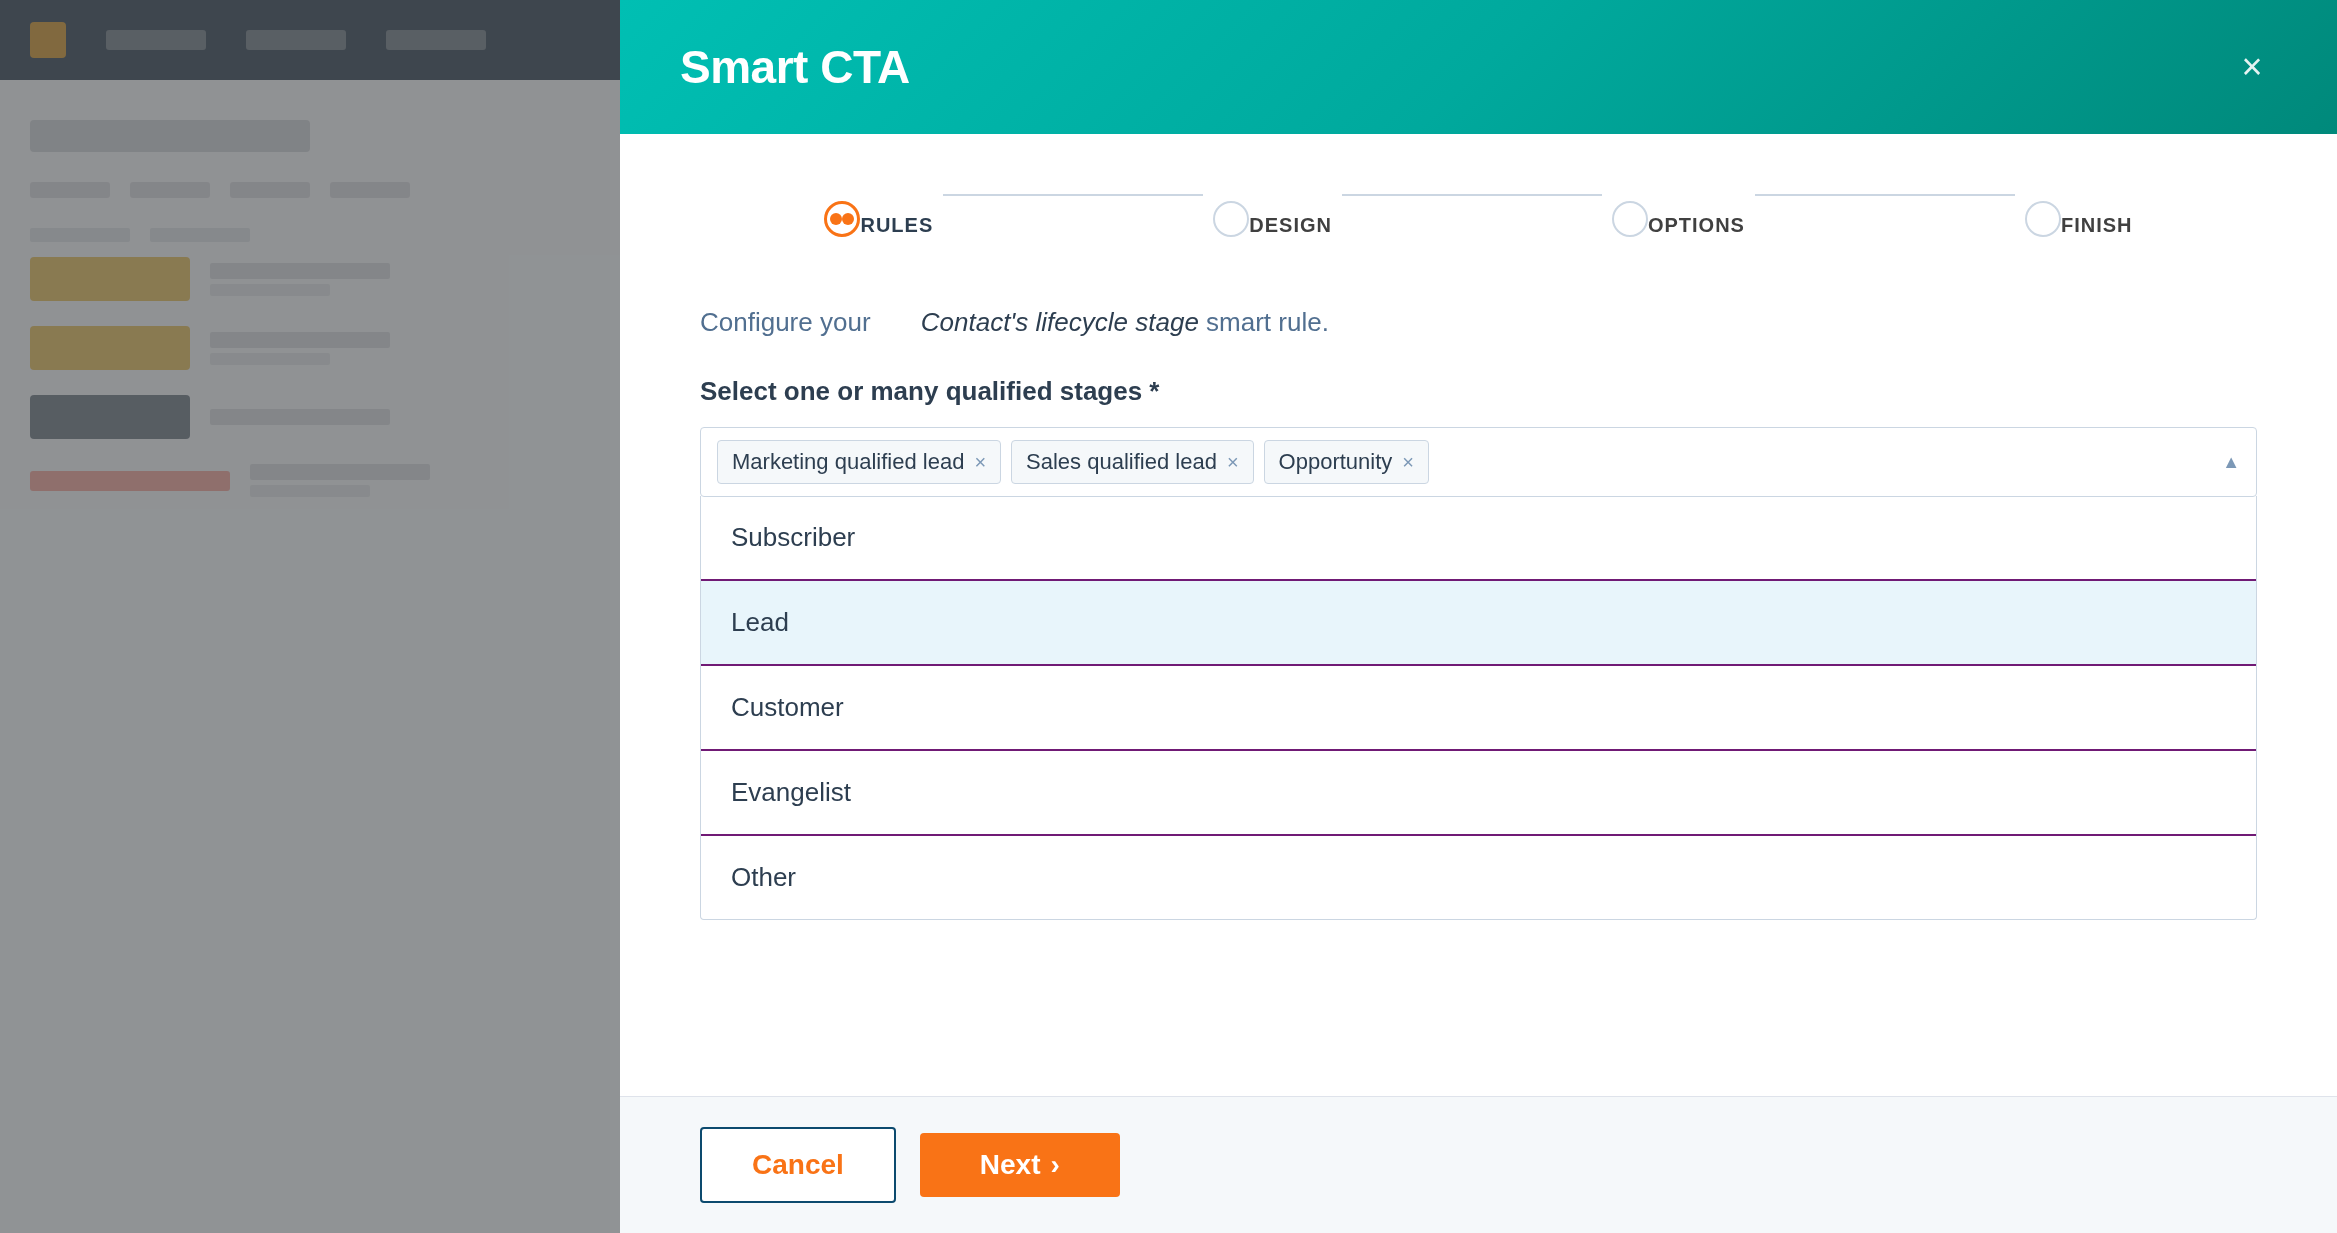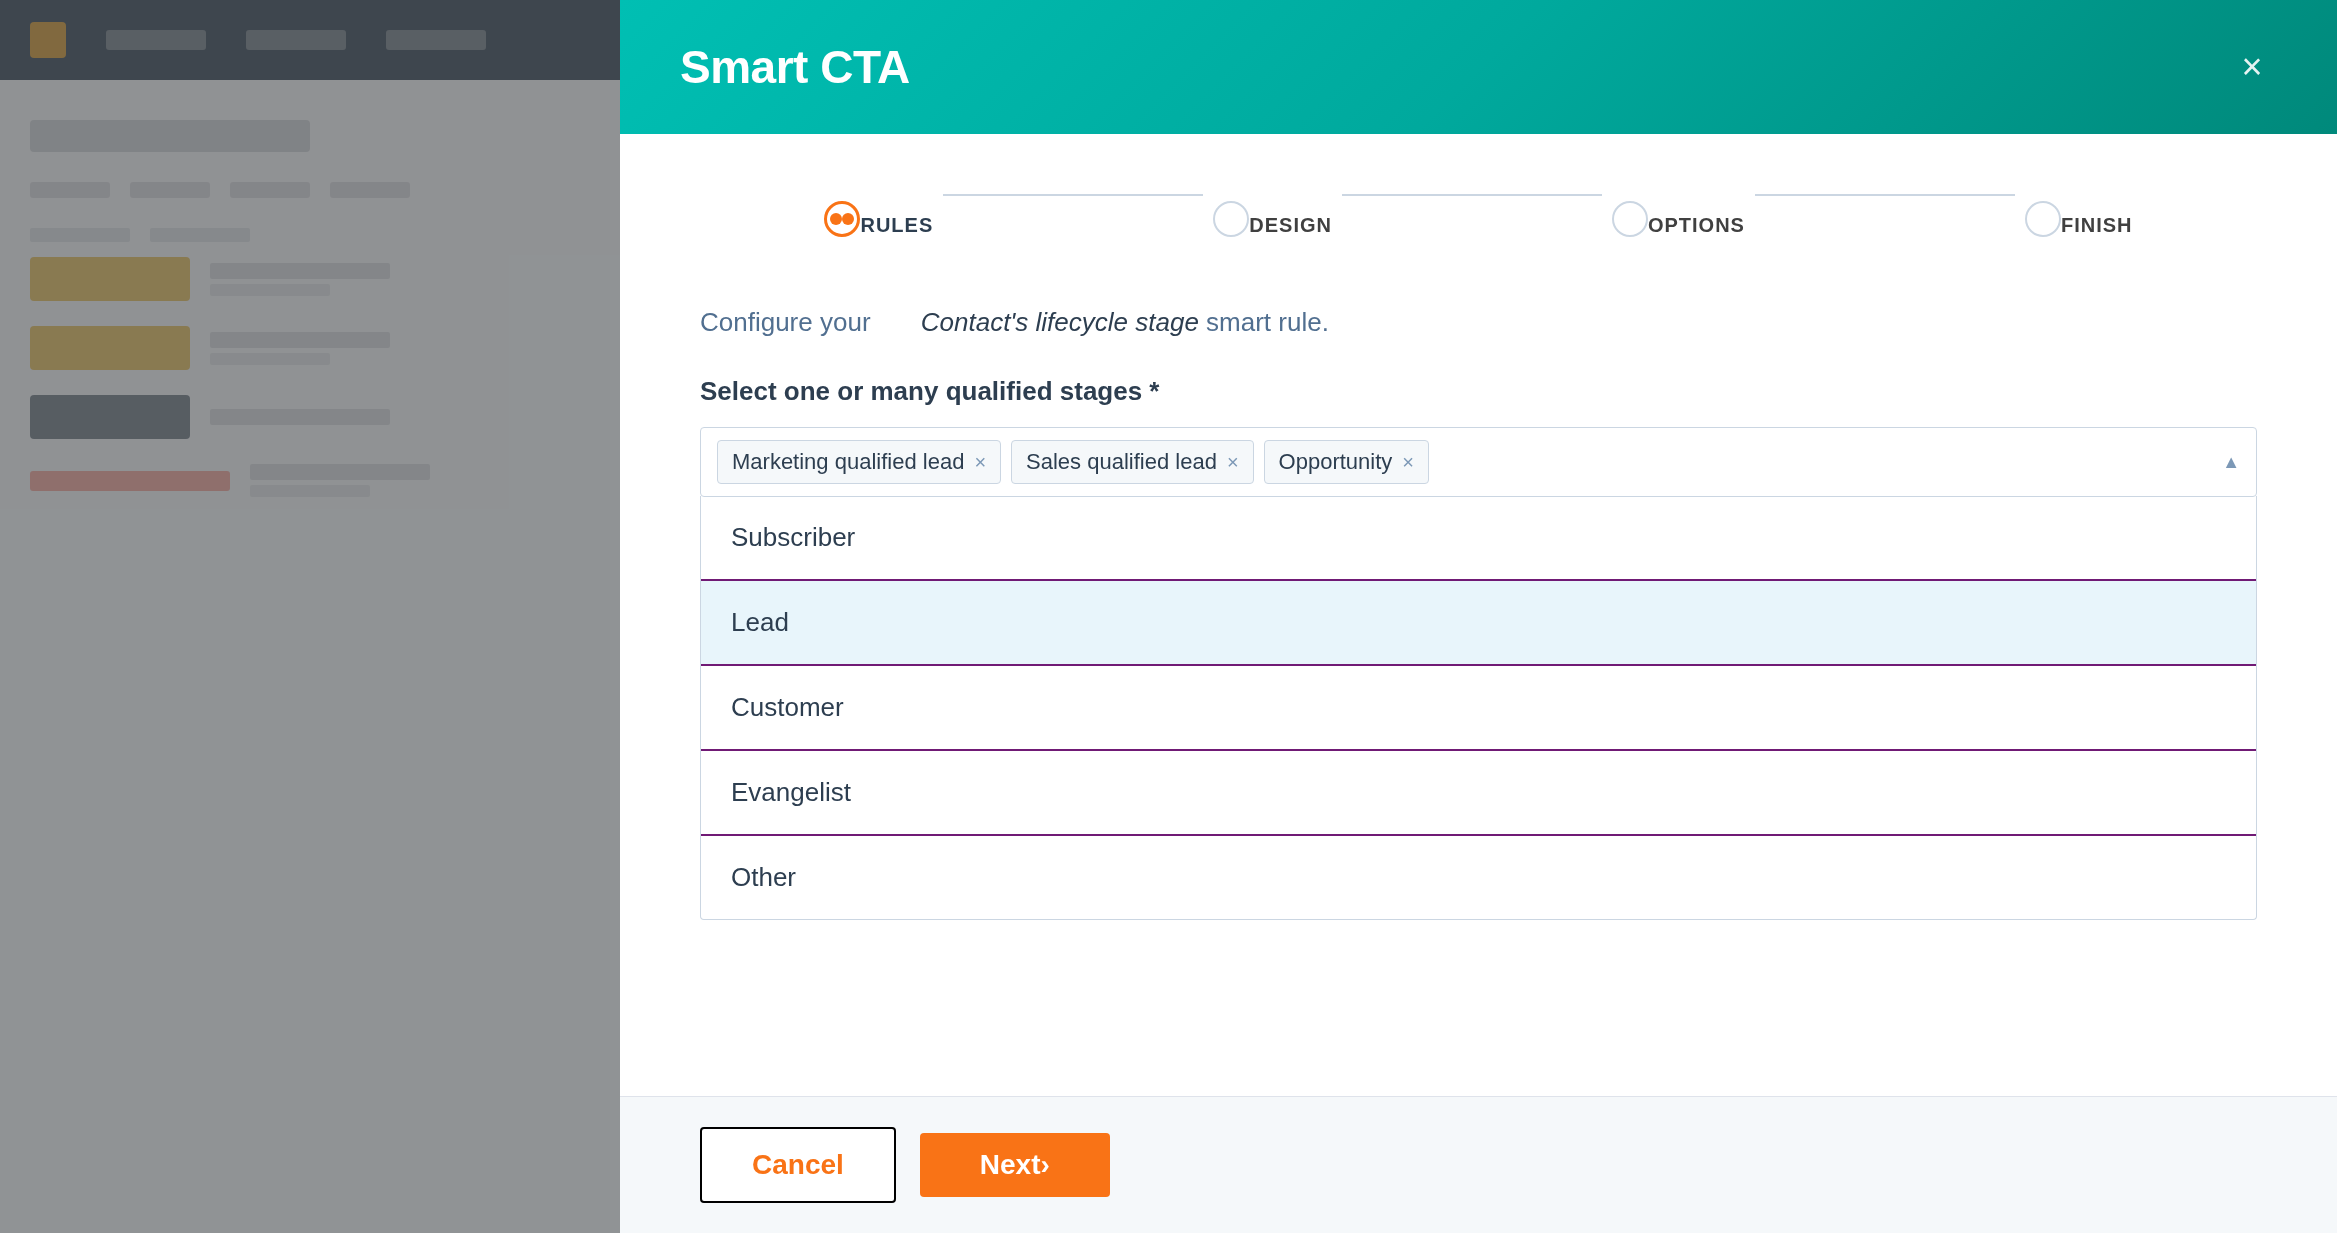--- a/index.html
+++ b/index.html
@@ -355,40 +355,41 @@
       background: #f5f8fa;
       border-top: 1px solid #dfe3eb;
       padding: 30px 80px;
       display: flex;
       align-items: center;
       gap: 24px;
     }
 
     .btn-cancel {
       padding: 20px 50px;
-      border: 2px solid #000000;
+      border: 2px solid #0c4a6e;
       background: white;
       color: #f97316;
       font-size: 28px;
       font-weight: 600;
       border-radius: 4px;
       cursor: pointer;
     }
 
     .btn-next {
       padding: 16px 60px;
       background: #f97316;
       color: white;
       font-size: 28px;
       font-weight: 600;
       border-radius: 4px;
       border: none;
       cursor: pointer;
       display: flex;
       align-items: center;
+      gap: 10px;
     }
   </style>
 </head>
 <body>
 
 <div class="bg-content">
   <div class="bg-nav">
     <div class="bg-nav-logo"></div>
     <div class="bg-nav-item"></div>
     <div class="bg-nav-item"></div>

